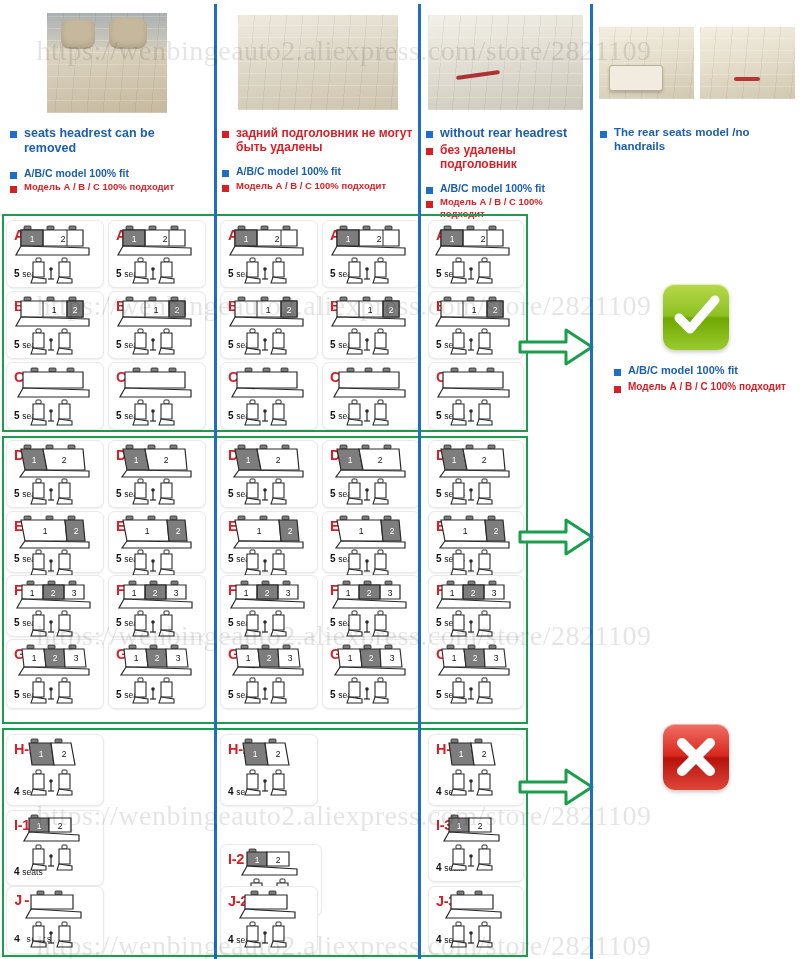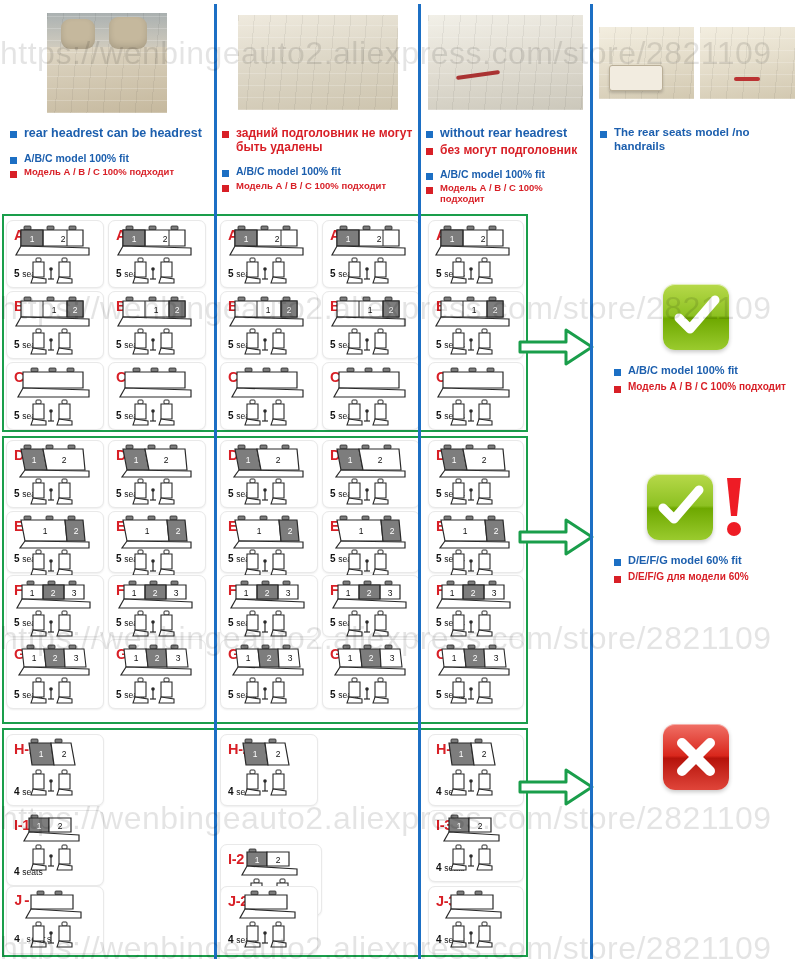--- a/index.html
+++ b/index.html
@@ -1,21 +1,21 @@
 <!DOCTYPE html>
 <html><head>
 <meta charset="utf-8">
 <style>
   html,body{margin:0;padding:0;background:#fff;}
   body{width:800px;height:959px;position:relative;overflow:hidden;
        font-family:"Liberation Sans","DejaVu Sans",sans-serif;}
 
   
   .wm{position:absolute;left:0;width:688px;text-align:center;
-      font-family:Liberation Sans, sans-serif;font-size:32px;color:#000;
+      font-family:Liberation Serif, serif;font-size:28px;color:#000;
       opacity:.10;white-space:nowrap;pointer-events:none;z-index:60;letter-spacing:.5px;}
 
   
   #photostrip{position:absolute;left:0;top:0;width:800px;height:125px;}
   .pgroup{position:absolute;top:0;height:125px;display:flex;align-items:center;
           justify-content:center;gap:6px;}
   .photo{border:0;background:#cfc6b4;position:relative;overflow:hidden;}
   .photo i{position:absolute;display:block;}
 
   
@@ -95,21 +95,21 @@
 
 <div class="vsep" style="left:214px;top:4px;height:210px;"></div>
 <div class="vsep" style="left:418px;top:4px;height:210px;"></div>
 <div class="vsep" style="left:590px;top:4px;height:955px;"></div>
 <div class="vsep" style="left:214px;top:214px;height:745px;"></div>
 <div class="vsep" style="left:418px;top:214px;height:745px;"></div>
 
 <div class="legend" style="left:10px;width:200px;">
     <div class="lrow">
       <span class="bullet b-blue"></span>
-      <span class="ltxt en">rear headrest can be headrest</span>
+      <span class="ltxt en">seats headrest can be removed</span>
     </div>
     <div class="gap"></div>
     <div class="lrow sm">
       <span class="bullet b-blue"></span>
       <span class="ltxt en">A/B/C model 100% fit</span>
     </div>
     <div class="lrow sm">
       <span class="bullet b-red"></span>
       <span class="ltxt ru">Модель А / В / С 100% подходит</span>
     </div>
@@ -129,21 +129,21 @@
       <span class="ltxt ru">Модель А / В / С 100% подходит</span>
     </div>
   </div>
 <div class="legend" style="left:426px;width:160px;">
     <div class="lrow">
       <span class="bullet b-blue"></span>
       <span class="ltxt en">without rear headrest</span>
     </div>
     <div class="lrow">
       <span class="bullet b-red"></span>
-      <span class="ltxt ru">без могут  подголовник</span>
+      <span class="ltxt ru">без удалены  подголовник</span>
     </div>
     <div class="gap"></div>
     <div class="lrow sm">
       <span class="bullet b-blue"></span>
       <span class="ltxt en">A/B/C model 100% fit</span>
     </div>
     <div class="lrow sm">
       <span class="bullet b-red"></span>
       <span class="ltxt ru">Модель А / В / С 100% подходит</span>
     </div>
@@ -1451,43 +1451,20 @@
         <div class="lrow">
           <span class="bullet b-blue"></span>
           <span class="ltxt en">A/B/C model 100% fit</span>
         </div>
         <div class="lrow">
           <span class="bullet b-red"></span>
           <span class="ltxt ru">Модель А / В / С 100% подходит</span>
         </div>
       </div>
     </div>
-    <div class="res" style="top: 250px;">
-      <div class="resicons">
-        <div style="width: 66px; height: 66px; border-radius: 12px; background: linear-gradient(rgb(183, 217, 74) 0%, rgb(141, 193, 34) 48%, rgb(110, 168, 0) 52%, rgb(154, 203, 46) 100%); box-shadow: rgba(255, 255, 255, 0.6) 0px 1px 0px inset, rgba(0, 0, 0, 0.22) 0px 2px 4px; position: relative;">
-          <svg width="66" height="66" viewBox="0 0 66 66" style="position:absolute;left:0;top:0;">
-            <path d="M16 34 L27 45 L52 16" fill="none" stroke="#ffffff" stroke-width="9" stroke-linecap="round" stroke-linejoin="round"></path>
-          </svg>
-        </div>
-        <div style="width: 22px; height: 66px; position: relative;"><svg width="22" height="66" viewBox="0 0 22 66">
-            <path d="M4 4 L18 4 L14 42 L8 42 Z" fill="#ee1c25"></path>
-            <circle cx="11" cy="55" r="7" fill="#ee1c25"></circle>
-          </svg></div>
-      </div>
-      <div class="reslines">
-        <div class="lrow">
-          <span class="bullet b-blue"></span>
-          <span class="ltxt en">D/E/F/G model 60% fit</span>
-        </div>
-        <div class="lrow">
-          <span class="bullet b-red"></span>
-          <span class="ltxt ru">D/E/F/G для модели 60%</span>
-        </div>
-      </div>
-    </div>
     <div class="res" style="top: 500px;">
       <div class="resicons">
         <div style="width: 66px; height: 66px; border-radius: 12px; background: linear-gradient(rgb(240, 112, 102) 0%, rgb(217, 39, 28) 48%, rgb(181, 19, 11) 52%, rgb(224, 69, 58) 100%); box-shadow: rgba(255, 255, 255, 0.45) 0px 1px 0px inset, rgba(0, 0, 0, 0.22) 0px 2px 4px; position: relative;">
           <svg width="66" height="66" viewBox="0 0 66 66" style="position:absolute;left:0;top:0;">
             <path d="M19 19 L47 47 M47 19 L19 47" fill="none" stroke="#ffffff" stroke-width="10" stroke-linecap="round"></path>
           </svg>
         </div>
       </div>
     </div>
   </div>

